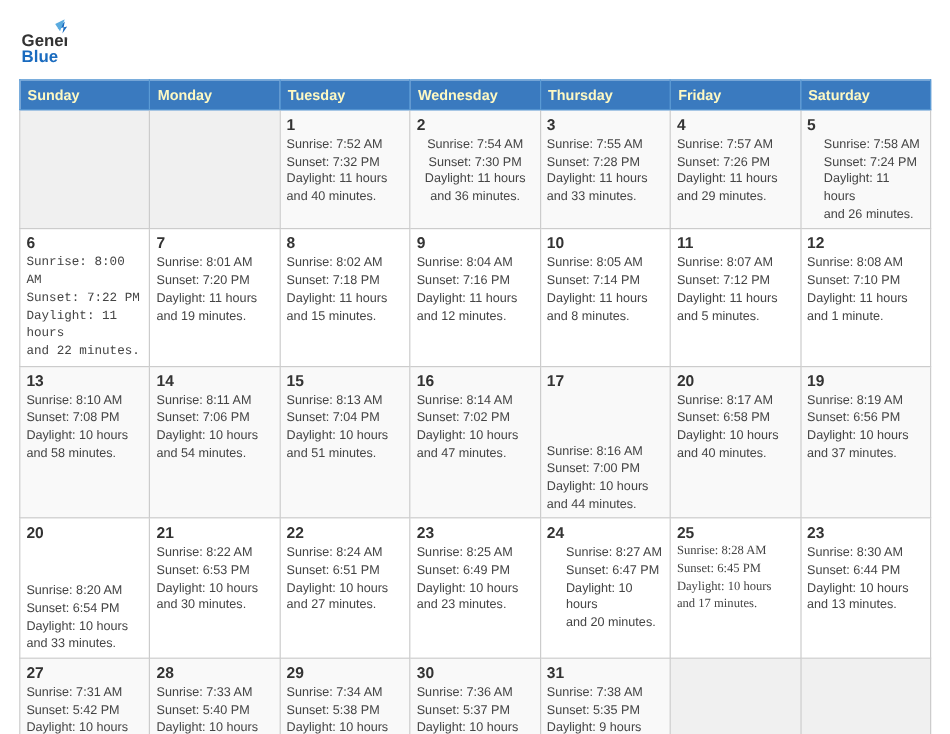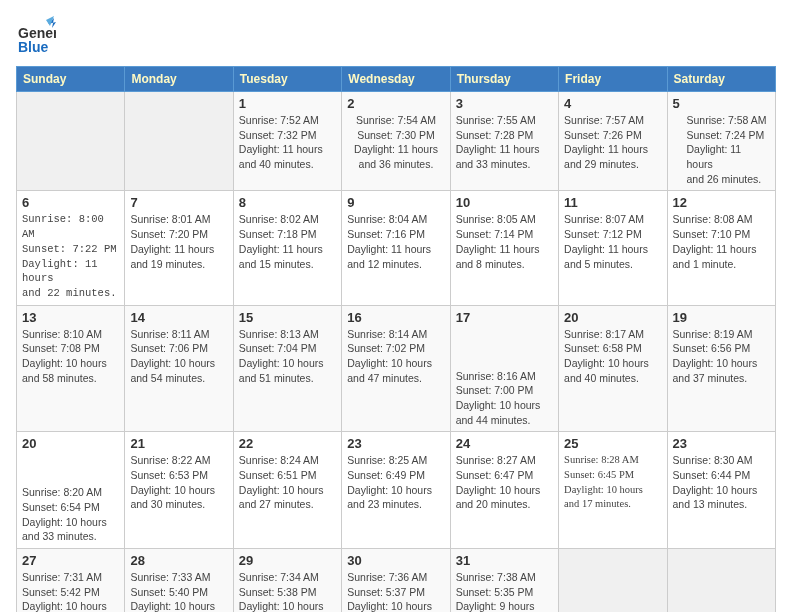--- a/index.html
+++ b/index.html
@@ -272,21 +272,21 @@
         </td>
         <td>
           <div class="day-number">23</div>
           <div class="day-info" style="white-space: pre-line;">Sunrise: 8:25 AM
 Sunset: 6:49 PM
 Daylight: 10 hours
 and 23 minutes.</div>
         </td>
         <td>
           <div class="day-number">24</div>
-          <div class="day-info" style="white-space: pre-line;">Sunrise: 8:27 AM
+          <div class="day-info" style="white-space: pre-line; margin-left: 16px;">Sunrise: 8:27 AM
 Sunset: 6:47 PM
 Daylight: 10 hours
 and 20 minutes.</div>
         </td>
         <td>
           <div class="day-number">25</div>
           <div class="day-info" style="white-space: pre-line; font-family: Liberation Serif, serif;">Sunrise: 8:28 AM
 Sunset: 6:45 PM
 Daylight: 10 hours
 and 17 minutes.</div>

